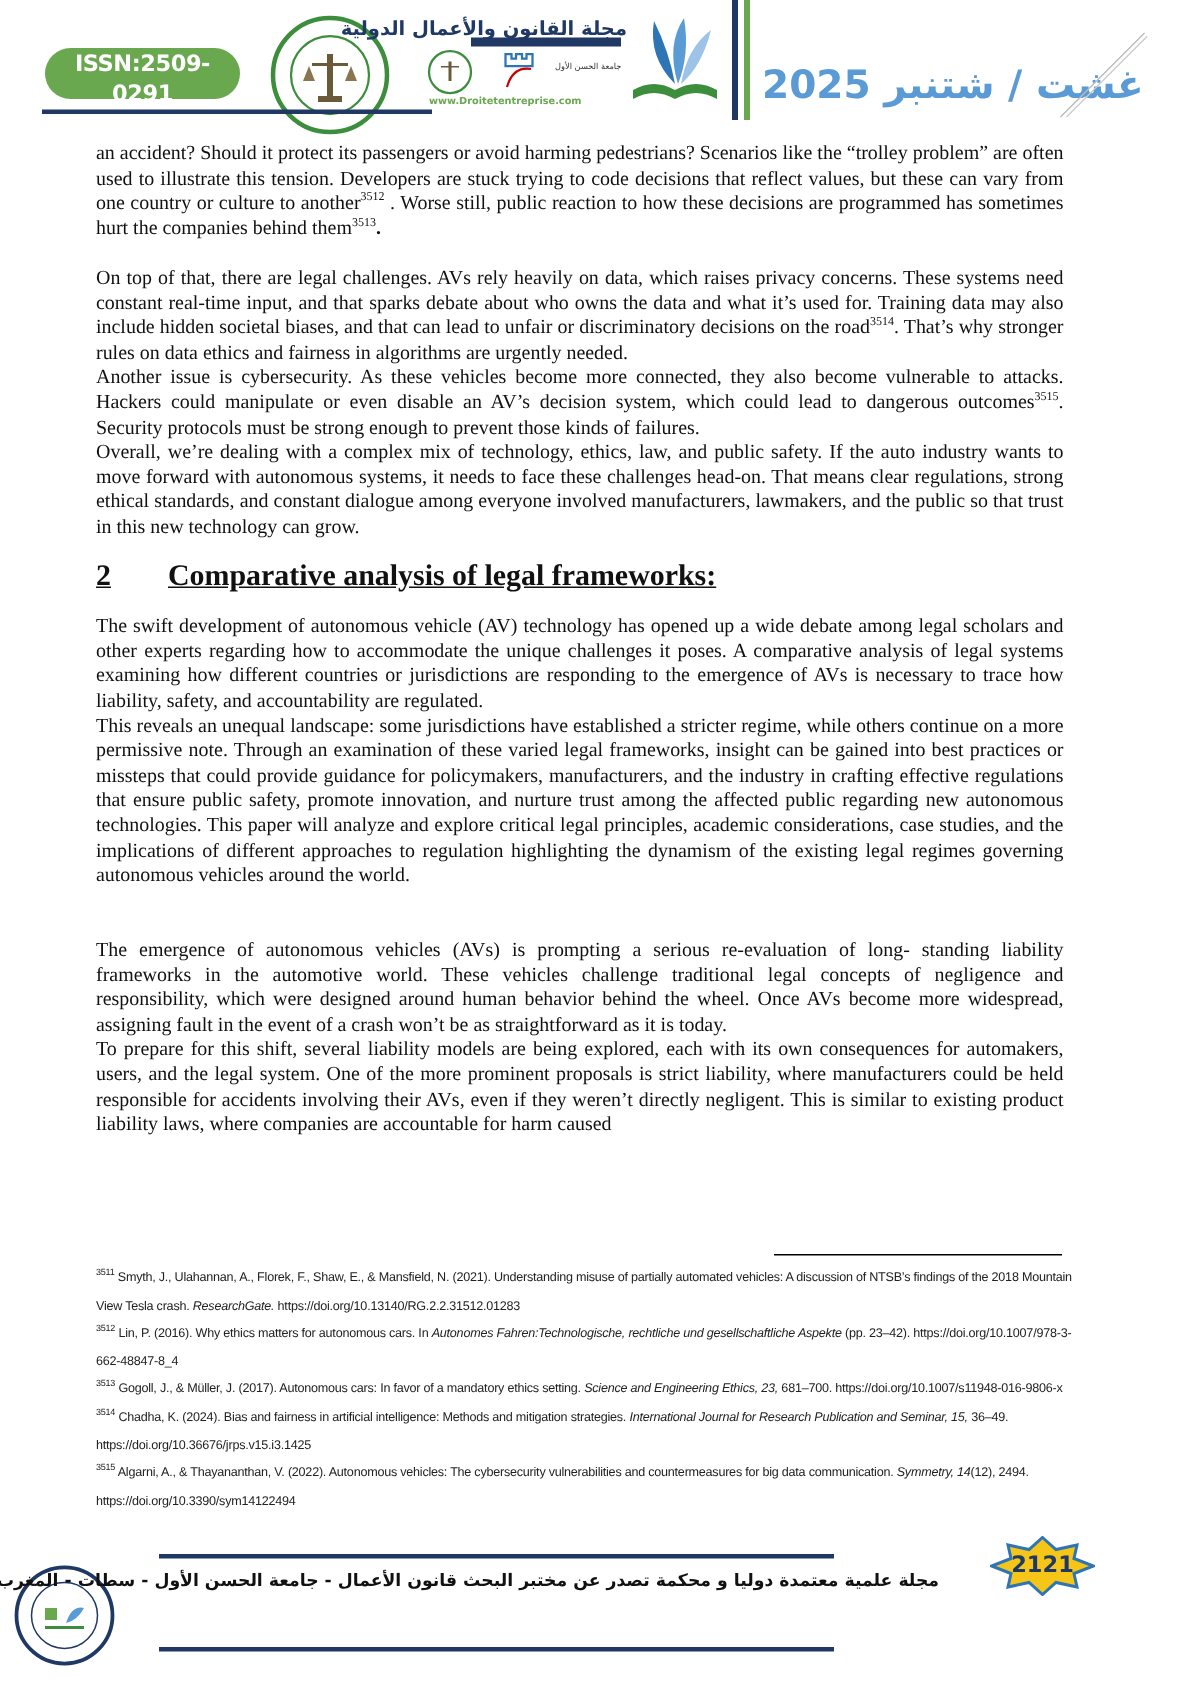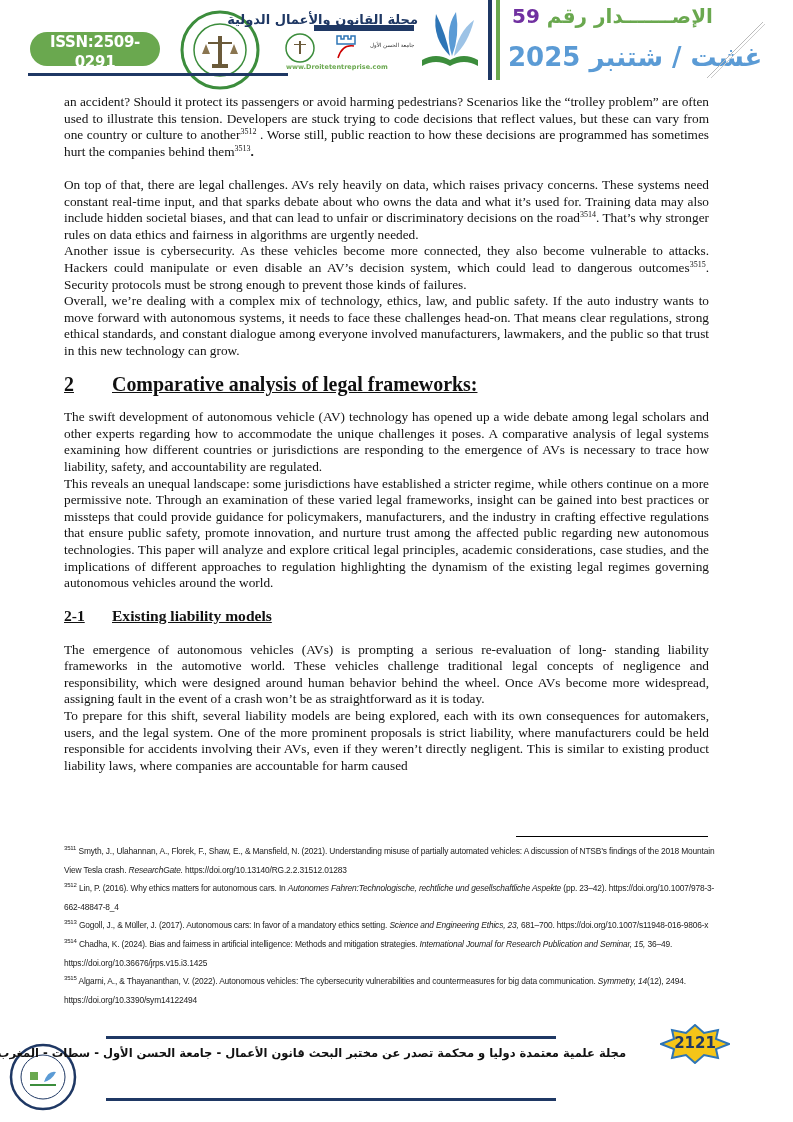--- a/index.html
+++ b/index.html
@@ -82,24 +82,20 @@
       <path d="M32 48 Q36 24 52 12 Q46 36 32 48 Z" fill="#9dc3e6"></path>
       <path d="M0 52 Q14 44 28 52 Q42 44 56 52 L56 58 Q42 50 28 58 Q14 50 0 58 Z" fill="#3c8d3c"></path>
     </svg>
     <div class="jl-site">www.Droitetentreprise.com</div>
   </div>
   <div class="header-rule"></div>
 
   <div class="double-bar-1"></div>
   <div class="double-bar-2"></div>
 
-  <div class="issue-line">
-    <span class="issue-label">الإصـــــــدار رقم</span>
-    <span class="issue-num">59</span>
-  </div>
   <div class="date-line">غشت / شتنبر 2025</div>
   <svg class="slash-deco" viewBox="0 0 60 60">
     <line x1="2" y1="58" x2="58" y2="2" stroke="#bbb" stroke-width="1"></line>
     <line x1="6" y1="58" x2="60" y2="4" stroke="#ccc" stroke-width="1"></line>
   </svg>
 </div>
 
 <div class="content">
   <p>
     <span>an accident? Should it protect its passengers or avoid harming pedestrians? Scenarios like the “trolley problem” are often used to illustrate this tension. Developers are stuck trying to code decisions that reflect values, but these can vary from one country or culture to another</span><span class="sup">3512</span><span> . Worse still, public reaction to how these decisions are programmed has sometimes hurt the companies behind them</span><span class="sup">3513</span><b>.</b>
@@ -114,24 +110,20 @@
   <p>Overall, we’re dealing with a complex mix of technology, ethics, law, and public safety. If the auto industry wants to move forward with autonomous systems, it needs to face these challenges head-on. That means clear regulations, strong ethical standards, and constant dialogue among everyone involved manufacturers, lawmakers, and the public so that trust in this new technology can grow.</p>
   <div class="gap"></div>
   <h2 class="heading">
     <span class="num">2</span>
     <span class="txt">Comparative analysis of legal frameworks:</span>
   </h2>
   <div class="gap"></div>
   <p>The swift development of autonomous vehicle (AV) technology has opened up a wide debate among legal scholars and other experts regarding how to accommodate the unique challenges it poses. A comparative analysis of legal systems examining how different countries or jurisdictions are responding to the emergence of AVs is necessary to trace how liability, safety, and accountability are regulated.</p>
   <p>This reveals an unequal landscape: some jurisdictions have established a stricter regime, while others continue on a more permissive note. Through an examination of these varied legal frameworks, insight can be gained into best practices or missteps that could provide guidance for policymakers, manufacturers, and the industry in crafting effective regulations that ensure public safety, promote innovation, and nurture trust among the affected public regarding new autonomous technologies. This paper will analyze and explore critical legal principles, academic considerations, case studies, and the implications of different approaches to regulation highlighting the dynamism of the existing legal regimes governing autonomous vehicles around the world.</p>
   <div class="gap"></div>
-  <h3 class="heading">
-    <span class="num">2-1</span>
-    <span class="txt">Existing liability models</span>
-  </h3>
   <div class="gap"></div>
   <p>The emergence of autonomous vehicles (AVs) is prompting a serious re-evaluation of long- standing liability frameworks in the automotive world. These vehicles challenge traditional legal concepts of negligence and responsibility, which were designed around human behavior behind the wheel. Once AVs become more widespread, assigning fault in the event of a crash won’t be as straightforward as it is today.</p>
   <p>To prepare for this shift, several liability models are being explored, each with its own consequences for automakers, users, and the legal system. One of the more prominent proposals is strict liability, where manufacturers could be held responsible for accidents involving their AVs, even if they weren’t directly negligent. This is similar to existing product liability laws, where companies are accountable for harm caused</p>
 </div>
 
 <div class="fn-rule"></div>
 <div class="footnotes">
   <div><span class="fn-sup">3511</span><span> Smyth, J., Ulahannan, A., Florek, F., Shaw, E., &amp; Mansfield, N. (2021). Understanding misuse of partially automated vehicles: A discussion of NTSB’s findings of the 2018 Mountain View Tesla crash. </span><em>ResearchGate.</em><span>  https://doi.org/10.13140/RG.2.2.31512.01283</span></div>
   <div><span class="fn-sup">3512</span><span> Lin, P. (2016). Why ethics matters for autonomous cars. In </span><em>Autonomes Fahren:Technologische, rechtliche und gesellschaftliche Aspekte</em><span> (pp. 23–42). https://doi.org/10.1007/978-3-662-48847-8_4</span></div>
   <div><span class="fn-sup">3513</span><span> Gogoll, J., &amp; Müller, J. (2017). Autonomous cars: In favor of a mandatory ethics setting. </span><em>Science and Engineering Ethics, 23,</em><span> 681–700. https://doi.org/10.1007/s11948-016-9806-x</span></div>

